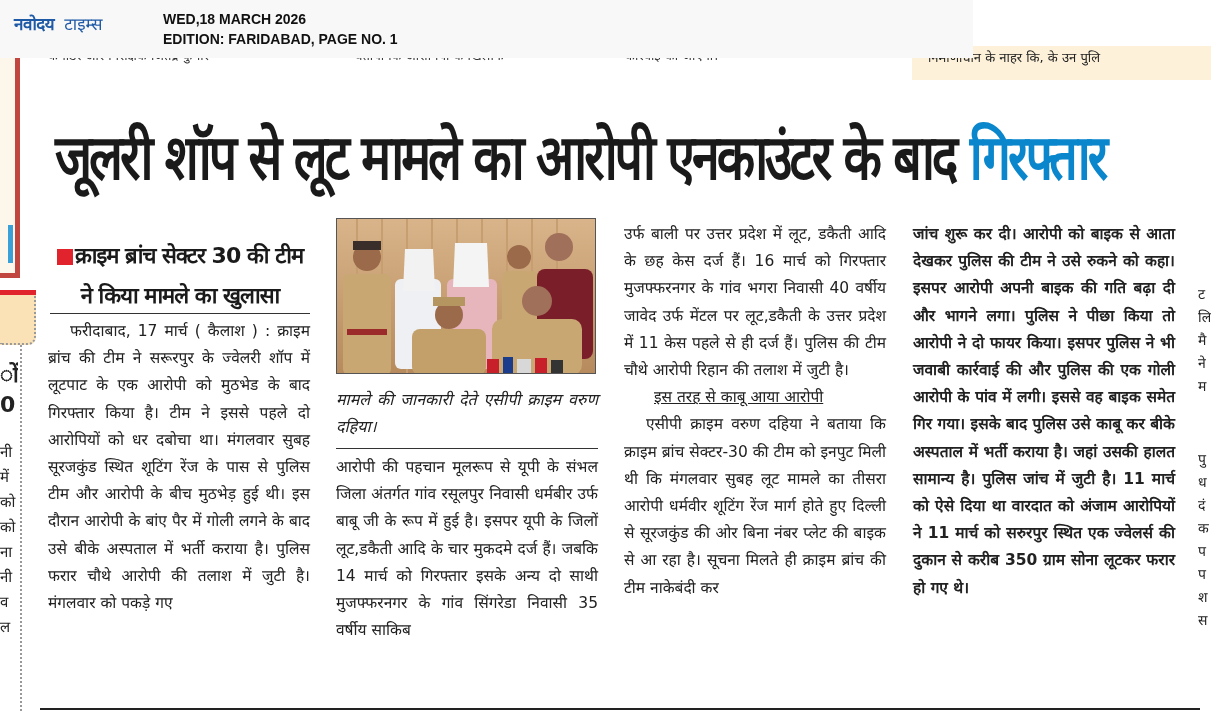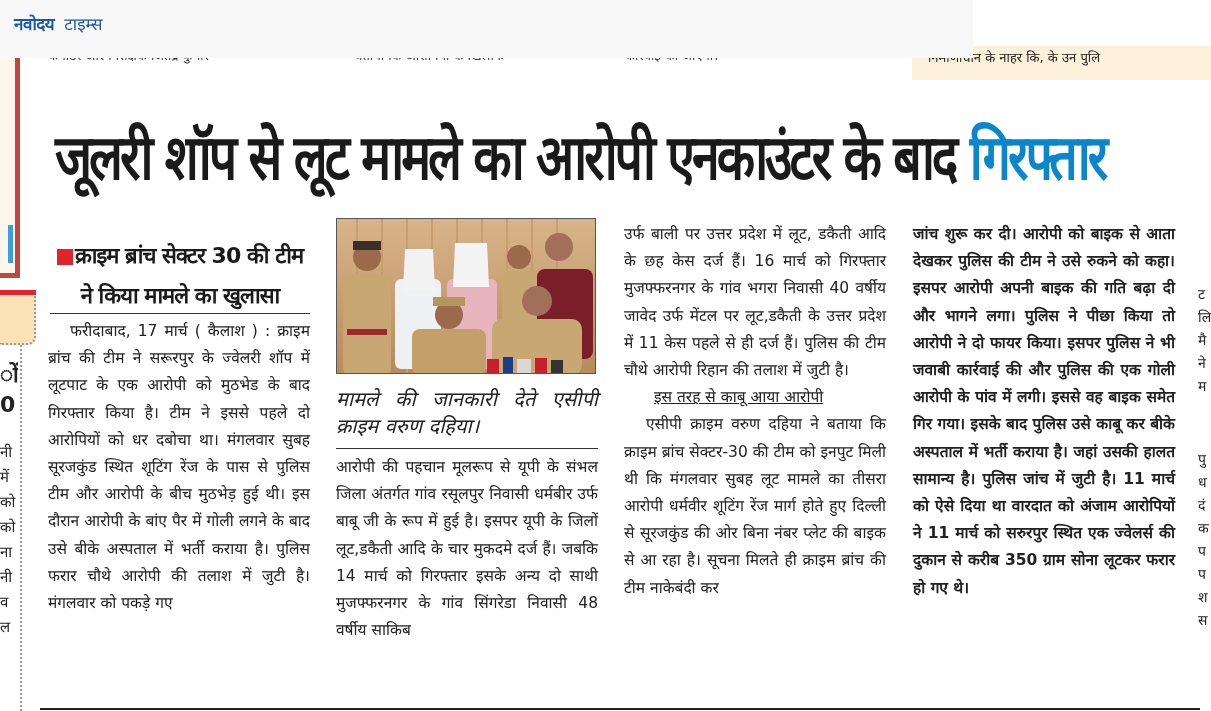--- a/index.html
+++ b/index.html
@@ -31,33 +31,37 @@
   .subhead .bullet { display: inline-block; width: 16px; height: 16px; background: #e0232d; vertical-align: middle; margin-right: 2px; }
   .rule { position: absolute; height: 1px; background: #333; }
 
   .col { position: absolute; font-family: "DejaVu Sans", sans-serif; font-size: 15.5px; line-height: 27.2px; color: #222; text-align: justify; }
   .col p { text-align: justify; }
   .dateline { text-indent: 22px; }
   .indent { text-indent: 22px; }
   .subhead-inline { text-indent: 30px; font-weight: normal; text-decoration: underline; }
 
   .photo { position: absolute; left: 336px; top: 218px; width: 260px; height: 156px; border: 1px solid #555; overflow: hidden; background: #c9a57e; }
-  .caption { position: absolute; left: 336px; top: 386px; width: 262px; font-family: "DejaVu Sans", sans-serif; font-style: italic; font-size: 20px; line-height: 27px; color: #222; text-align: justify; }
+  .caption { position: absolute; left: 336px; top: 386px; width: 262px; font-family: "DejaVu Sans", sans-serif; font-style: italic; font-size: 16px; line-height: 27px; color: #222; text-align: justify; }
 
   .right-snippet { position: absolute; left: 1198px; width: 13px; font-size: 14px; line-height: 23px; color: #222; overflow: hidden; white-space: nowrap; }
 
   .bottom-line { position: absolute; left: 40px; top: 708px; width: 1160px; height: 2px; background: #222; }
 </style>
 </head>
 <body>
 
 <div class="topbar">
   <div class="logo">
     <span class="logo-main">नवोदय</span>
     <span class="logo-sub">टाइम्स</span>
+  </div>
+  <div class="edition">
+    <div>WED,18 MARCH 2026</div>
+    <div>EDITION: FARIDABAD, PAGE NO. 1</div>
   </div>
 </div>
 
 <div class="strip-text" style="left:48px;">कमांडर और निरीक्षक जितेंद्र कुमार</div>
 <div class="strip-text" style="left:355px;">बताया कि आरोपियों के खिलाफ</div>
 <div class="strip-text" style="left:625px;">कार्रवाई की जाएगी।</div>
 <div class="yellow-box">
   <span>निर्माणाधीन के नाहर कि, के उन पुलि</span>
 </div>
 
@@ -142,21 +146,21 @@
     <rect x="166" y="138" width="10" height="18" fill="#1b3c8a"></rect>
     <rect x="180" y="140" width="14" height="16" fill="#d8d8d8"></rect>
     <rect x="198" y="139" width="12" height="17" fill="#c8202a"></rect>
     <rect x="214" y="141" width="12" height="15" fill="#333"></rect>
   </svg>
 </div>
 <div class="caption">मामले की जानकारी देते एसीपी क्राइम वरुण दहिया।</div>
 <div class="rule" style="left:336px; top:448px; width:262px;"></div>
 
 <div class="col" style="left:336px; top:454px; width:262px;">
-  <p>आरोपी की पहचान मूलरूप से यूपी के संभल जिला अंतर्गत गांव रसूलपुर निवासी धर्मबीर उर्फ बाबू जी के रूप में हुई है। इसपर यूपी के जिलों लूट,डकैती आदि के चार मुकदमे दर्ज हैं। जबकि 14 मार्च को गिरफ्तार इसके अन्य दो साथी मुजफ्फरनगर के गांव सिंगरेडा निवासी 48 वर्षीय साकिब</p>
+  <p>आरोपी की पहचान मूलरूप से यूपी के संभल जिला अंतर्गत गांव रसूलपुर निवासी धर्मबीर उर्फ बाबू जी के रूप में हुई है। इसपर यूपी के जिलों लूट,डकैती आदि के चार मुकदमे दर्ज हैं। जबकि 14 मार्च को गिरफ्तार इसके अन्य दो साथी मुजफ्फरनगर के गांव सिंगरेडा निवासी 35 वर्षीय साकिब</p>
 </div>
 
 <div class="col" style="left:624px; top:221px; width:262px;">
   <p>उर्फ बाली पर उत्तर प्रदेश में लूट, डकैती आदि के छह केस दर्ज हैं। 16 मार्च को गिरफ्तार मुजफ्फरनगर के गांव भगरा निवासी 40 वर्षीय जावेद उर्फ मेंटल पर लूट,डकैती के उत्तर प्रदेश में 11 केस पहले से ही दर्ज हैं। पुलिस की टीम चौथे आरोपी रिहान की तलाश में जुटी है।</p>
   <p class="subhead-inline">इस तरह से काबू आया आरोपी</p>
   <p class="indent">एसीपी क्राइम वरुण दहिया ने बताया कि क्राइम ब्रांच सेक्टर-30 की टीम को इनपुट मिली थी कि मंगलवार सुबह लूट मामले का तीसरा आरोपी धर्मवीर शूटिंग रेंज मार्ग होते हुए दिल्ली से सूरजकुंड की ओर बिना नंबर प्लेट की बाइक से आ रहा है। सूचना मिलते ही क्राइम ब्रांच की टीम नाकेबंदी कर</p>
 </div>
 
 <div class="col" style="left:913px; top:221px; width:262px;font-weight:bold;">
   <p>जांच शुरू कर दी। आरोपी को बाइक से आता देखकर पुलिस की टीम ने उसे रुकने को कहा। इसपर आरोपी अपनी बाइक की गति बढ़ा दी और भागने लगा। पुलिस ने पीछा किया तो आरोपी ने दो फायर किया। इसपर पुलिस ने भी जवाबी कार्रवाई की और पुलिस की एक गोली आरोपी के पांव में लगी। इससे वह बाइक समेत गिर गया। इसके बाद पुलिस उसे काबू कर बीके अस्पताल में भर्ती कराया है। जहां उसकी हालत सामान्य है। पुलिस जांच में जुटी है। 11 मार्च को ऐसे दिया था वारदात को अंजाम आरोपियों ने 11 मार्च को सरुरपुर स्थित एक ज्वेलर्स की दुकान से करीब 350 ग्राम सोना लूटकर फरार हो गए थे।</p>

